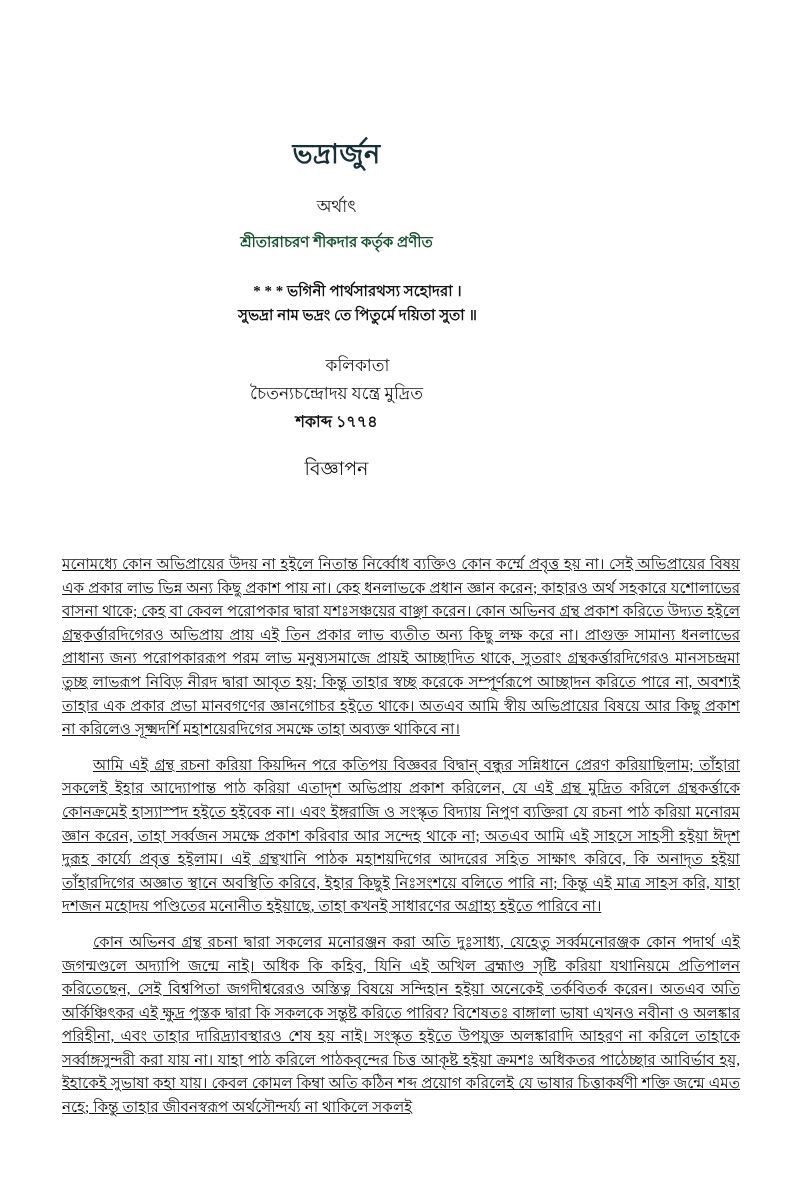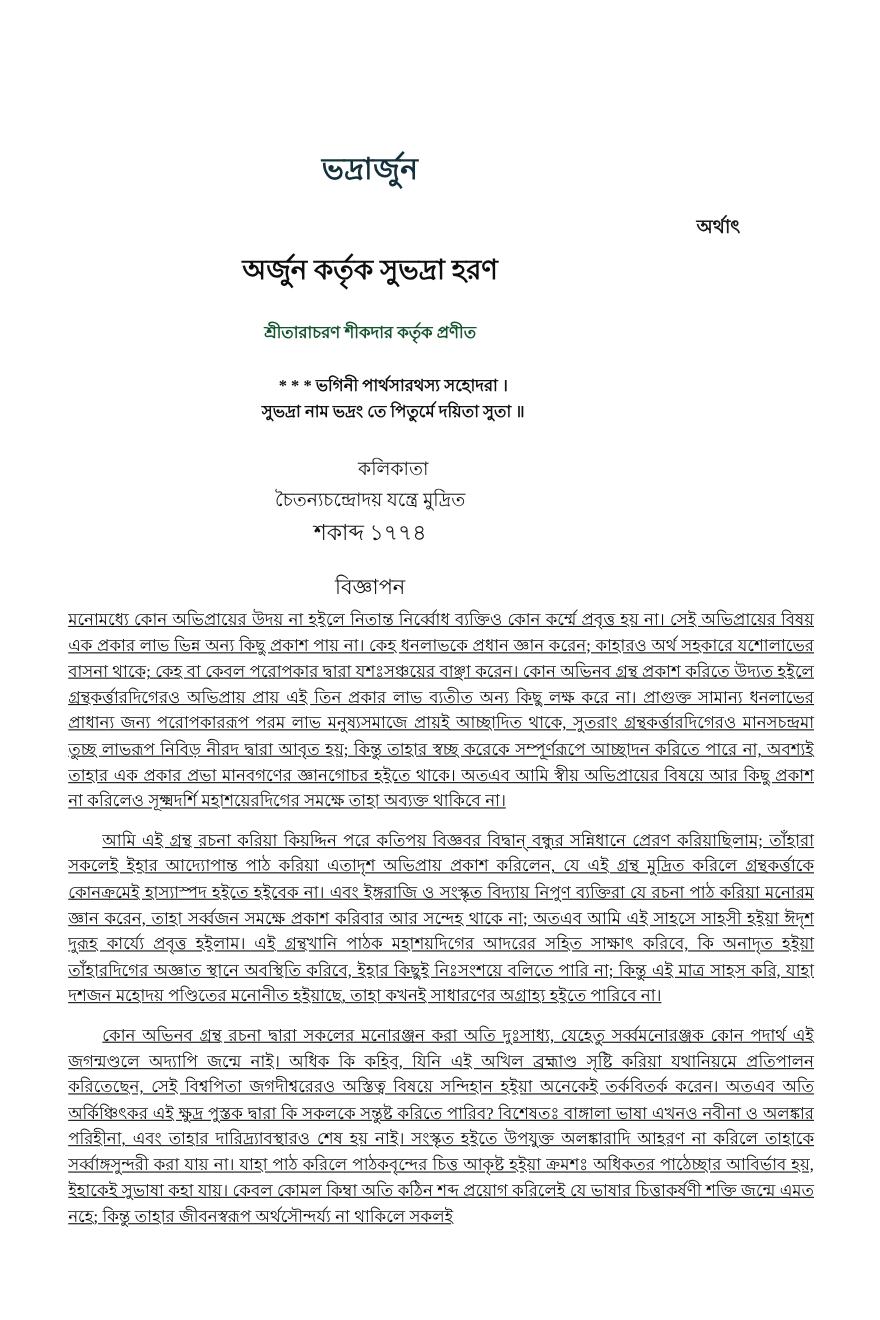--- a/index.html
+++ b/index.html
@@ -39,25 +39,24 @@
     font-size: 27px;
     font-weight: 700;
     letter-spacing: 0.5px;
     line-height: 1.25;
     color: #14303a;
     margin: 0 0 24px 0;
   }
 
   .t-arthat {
     font-size: 17px;
-    font-weight: 700;
+    font-weight: 400;
     line-height: 1.25;
     color: #1a1a1a;
     margin: 0 0 14px 0;
-    text-align: right;
   }
 
   .t-sub {
     font-size: 25px;
     font-weight: 700;
     line-height: 1.3;
     color: #0e0e0e;
     margin: 0 0 30px 0;
   }
 
@@ -88,22 +87,22 @@
     padding-left: 42px;
   }
   .t-press {
     font-size: 17px;
     font-weight: 400;
     line-height: 1.55;
     color: #141414;
     margin: 0 0 2px 0;
   }
   .t-year {
-    font-size: 20px;
-    font-weight: 400;
+    font-size: 16px;
+    font-weight: 700;
     line-height: 1.55;
     color: #141414;
     margin: 0 0 22px 0;
   }
 
   .t-section {
     font-size: 19px;
     font-weight: 400;
     line-height: 1.3;
     color: #101010;
@@ -133,21 +132,20 @@
   .para + .para { margin-top: 12px; }
 </style>
 </head>
 <body>
 
 <div class="page">
 
   <div class="titleblock">
     <h1 class="t-main">ভদ্রার্জুন</h1>
     <div class="t-arthat">অর্থাৎ</div>
-    <h2 class="t-sub">অর্জুন কর্তৃক সুভদ্রা হরণ</h2>
     <div class="t-author">শ্রীতারাচরণ শীকদার কর্তৃক প্রণীত</div>
 
     <div class="verse">
       <div>* * * ভগিনী পার্থসারথস্য সহোদরা ।</div>
       <div>সুভদ্রা নাম ভদ্রং তে পিতুর্মে দয়িতা সুতা ॥</div>
     </div>
 
     <div class="t-place">কলিকাতা</div>
     <div class="t-press">চৈতন্যচন্দ্রোদয় যন্ত্রে মুদ্রিত</div>
     <div class="t-year">শকাব্দ ১৭৭৪</div>

